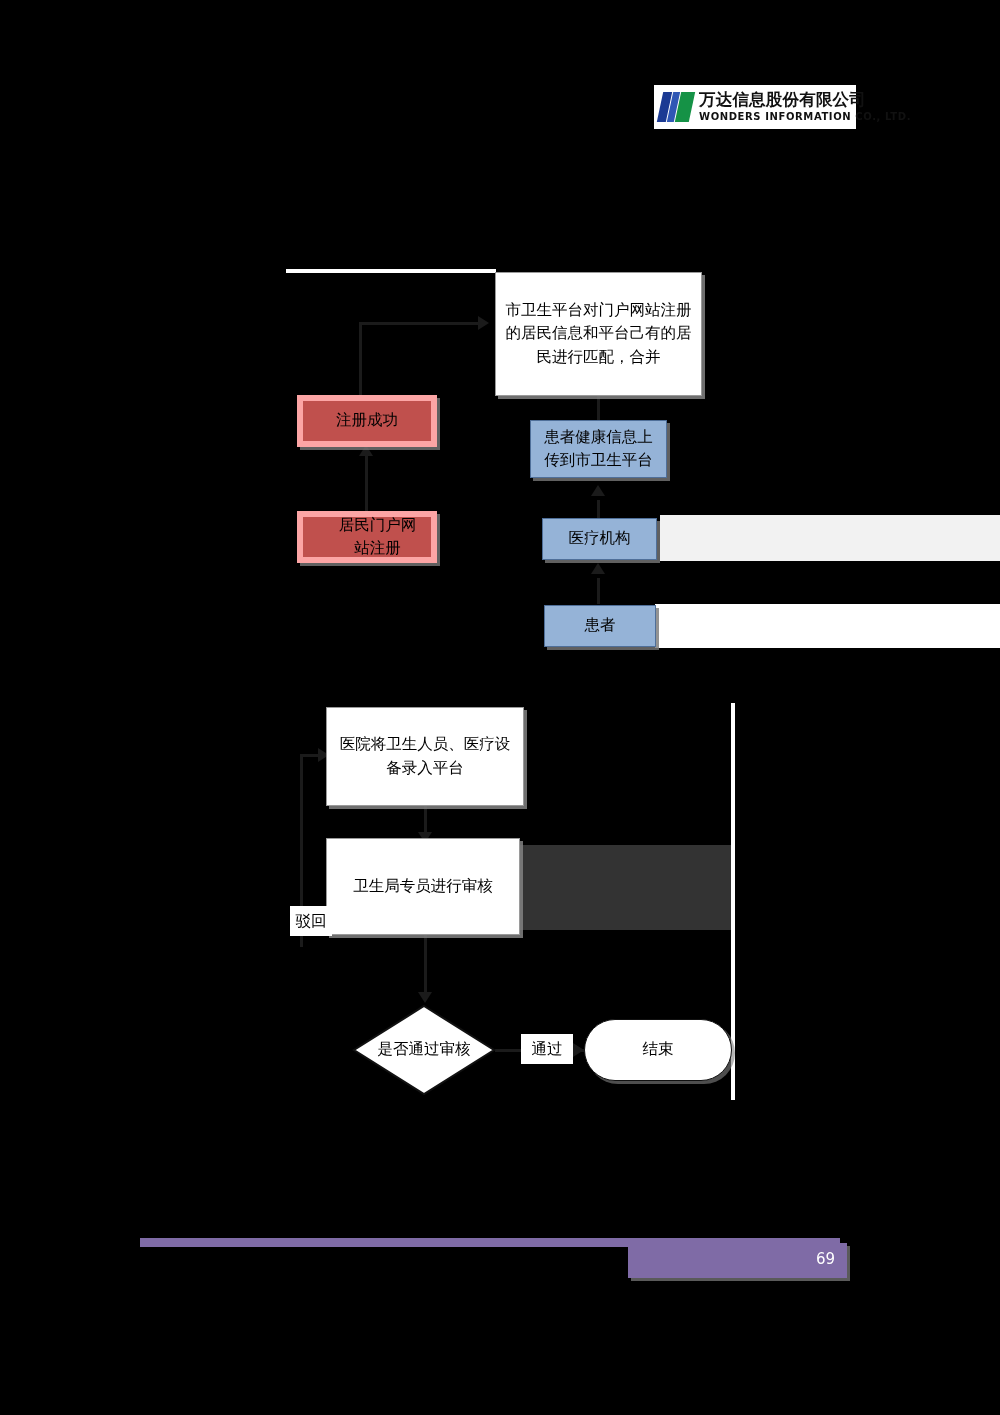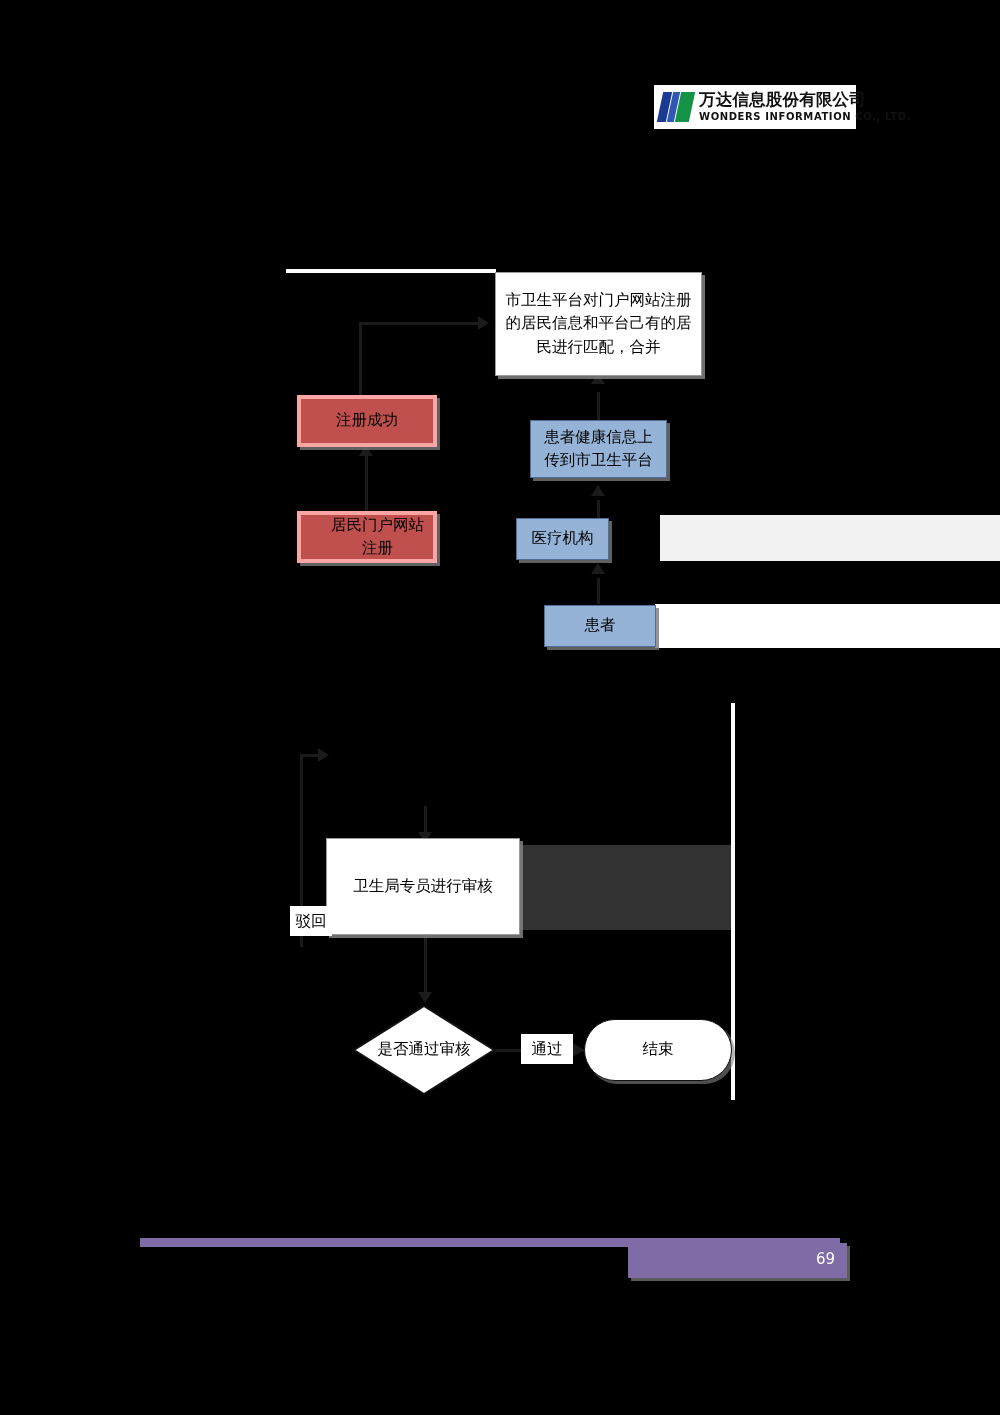--- a/index.html
+++ b/index.html
@@ -40,21 +40,21 @@
   .shape{
     position:absolute;box-sizing:border-box;display:flex;
     align-items:center;justify-content:center;text-align:center;
     font-size:15.5px;line-height:1.5;color:#000;
     font-family:"DejaVu Serif","Liberation Serif",serif;
   }
   .shape .txt{display:block;padding:0 8px;}
 
   .box-white{background:#ffffff;border:1px solid #9a9a9a;
              box-shadow:3px 3px 0 rgba(130,130,130,0.85);}
-  .box-red{background:#c0504d;border:4px solid #fca5a5;
+  .box-red{background:#c0504d;border:6px solid #fca5a5;
            box-shadow:3px 3px 0 rgba(120,120,120,0.8);}
   .box-blue{background:#95b3d7;border:1px solid #4f6f99;
             box-shadow:3px 3px 0 rgba(120,120,120,0.8);}
 
   .diamond{background:transparent;border:none;}
   .diamond svg{position:absolute;left:0;top:0;}
   .diamond .txt{position:relative;z-index:2;}
 
   .terminator{
     background:#ffffff;border:1.5px solid #111;border-radius:48px;
@@ -123,37 +123,37 @@
 
   <div class="ln ln-v" style="left:597px;top:392px;height:28px;"></div>
   <div class="arrow arrow-up" style="left:591px;top:373px;"></div>
 
   <div class="ln ln-v" style="left:597px;top:500px;height:18px;"></div>
   <div class="arrow arrow-up" style="left:591px;top:485px;"></div>
 
   <div class="ln ln-v" style="left:597px;top:578px;height:26px;"></div>
   <div class="arrow arrow-up" style="left:591px;top:563px;"></div>
 
-  <div class="shape box-white" style="left:495px;top:272px;width:207px;height:104px;">
+  <div class="shape box-white" style="left:495px;top:272px;width:207px;height:124px;">
     <span class="txt">市卫生平台对门户网站注册的居民信息和平台己有的居民进行匹配，合并</span>
   </div>
 
   <div class="shape box-red" style="left:297px;top:395px;width:140px;height:52px;">
     <span class="txt">注册成功</span>
   </div>
 
   <div class="shape box-red" style="left:297px;top:511px;width:140px;height:52px;padding-left:21px;">
     <span class="txt">居民门户网站注册</span>
   </div>
 
   <div class="shape box-blue" style="left:530px;top:420px;width:137px;height:58px;">
     <span class="txt">患者健康信息上传到市卫生平台</span>
   </div>
 
-  <div class="shape box-blue" style="left:516px;top:518px;width:93px;height:42px;text-align:right;">
+  <div class="shape box-blue" style="left:542px;top:518px;width:115px;height:42px;text-align:right;">
     <span class="txt">医疗机构</span>
   </div>
 
   <div class="shape box-blue" style="left:544px;top:605px;width:112px;height:42px;">
     <span class="txt">患者</span>
   </div>
 
   <div class="band band-gray" style="left:520px;top:845px;width:213px;height:85px;"></div>
   <div class="band band-white" style="left:731px;top:703px;width:4px;height:397px;"></div>
 
@@ -164,20 +164,23 @@
 
   <div class="ln ln-v" style="left:424px;top:806px;height:30px;"></div>
   <div class="arrow arrow-down" style="left:418px;top:832px;"></div>
 
   <div class="ln ln-v" style="left:424px;top:935px;height:62px;"></div>
   <div class="arrow arrow-down" style="left:418px;top:992px;"></div>
 
   <div class="ln ln-h" style="left:495px;top:1049px;width:93px;"></div>
   <div class="arrow arrow-right" style="left:573px;top:1043px;"></div>
 
+  <div class="shape box-white" style="left:326px;top:707px;width:198px;height:99px;">
+    <span class="txt">医院将卫生人员、医疗设备录入平台</span>
+  </div>
 
   <div class="shape box-white" style="left:326px;top:838px;width:194px;height:97px;">
     <span class="txt">卫生局专员进行审核</span>
   </div>
 
   <div class="shape diamond" style="left:352px;top:1004px;width:144px;height:92px;">
     <svg width="144" height="92" viewBox="0 0 144 92">
       <polygon points="72,2 142,46 72,90 2,46" fill="#ffffff" stroke="#111111" stroke-width="2"></polygon>
     </svg>
     <span class="txt">是否通过审核</span>

